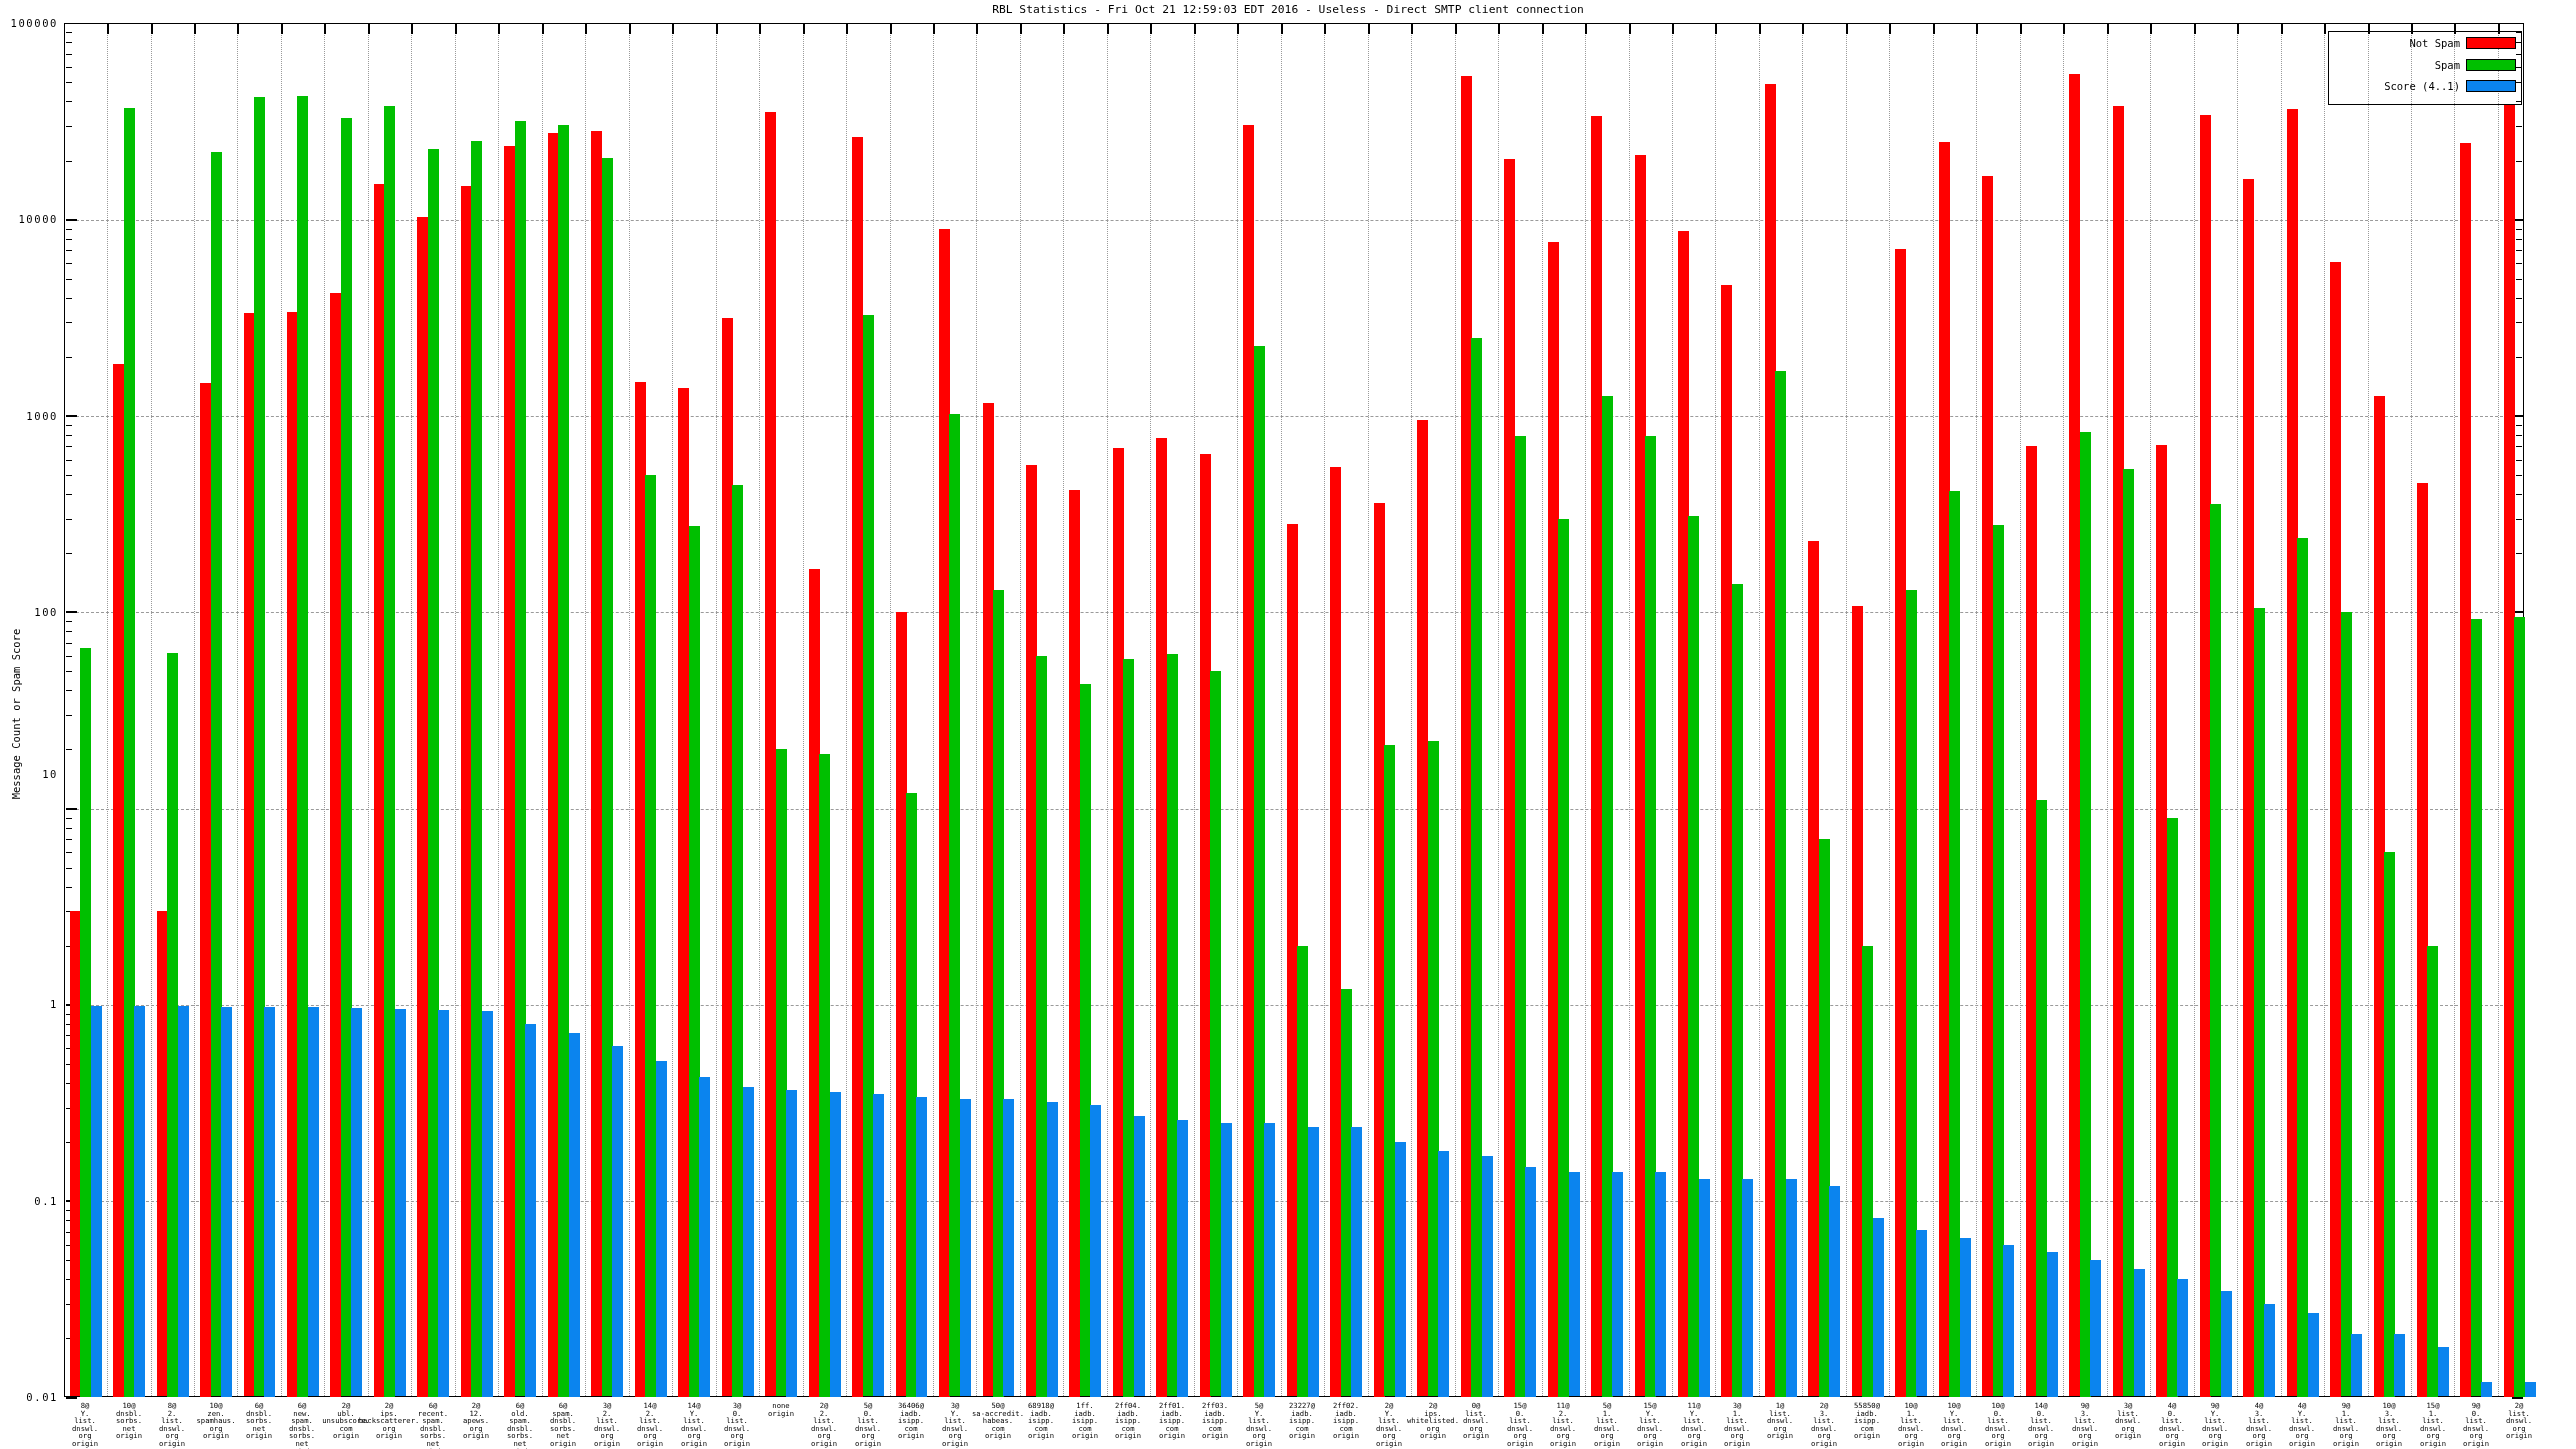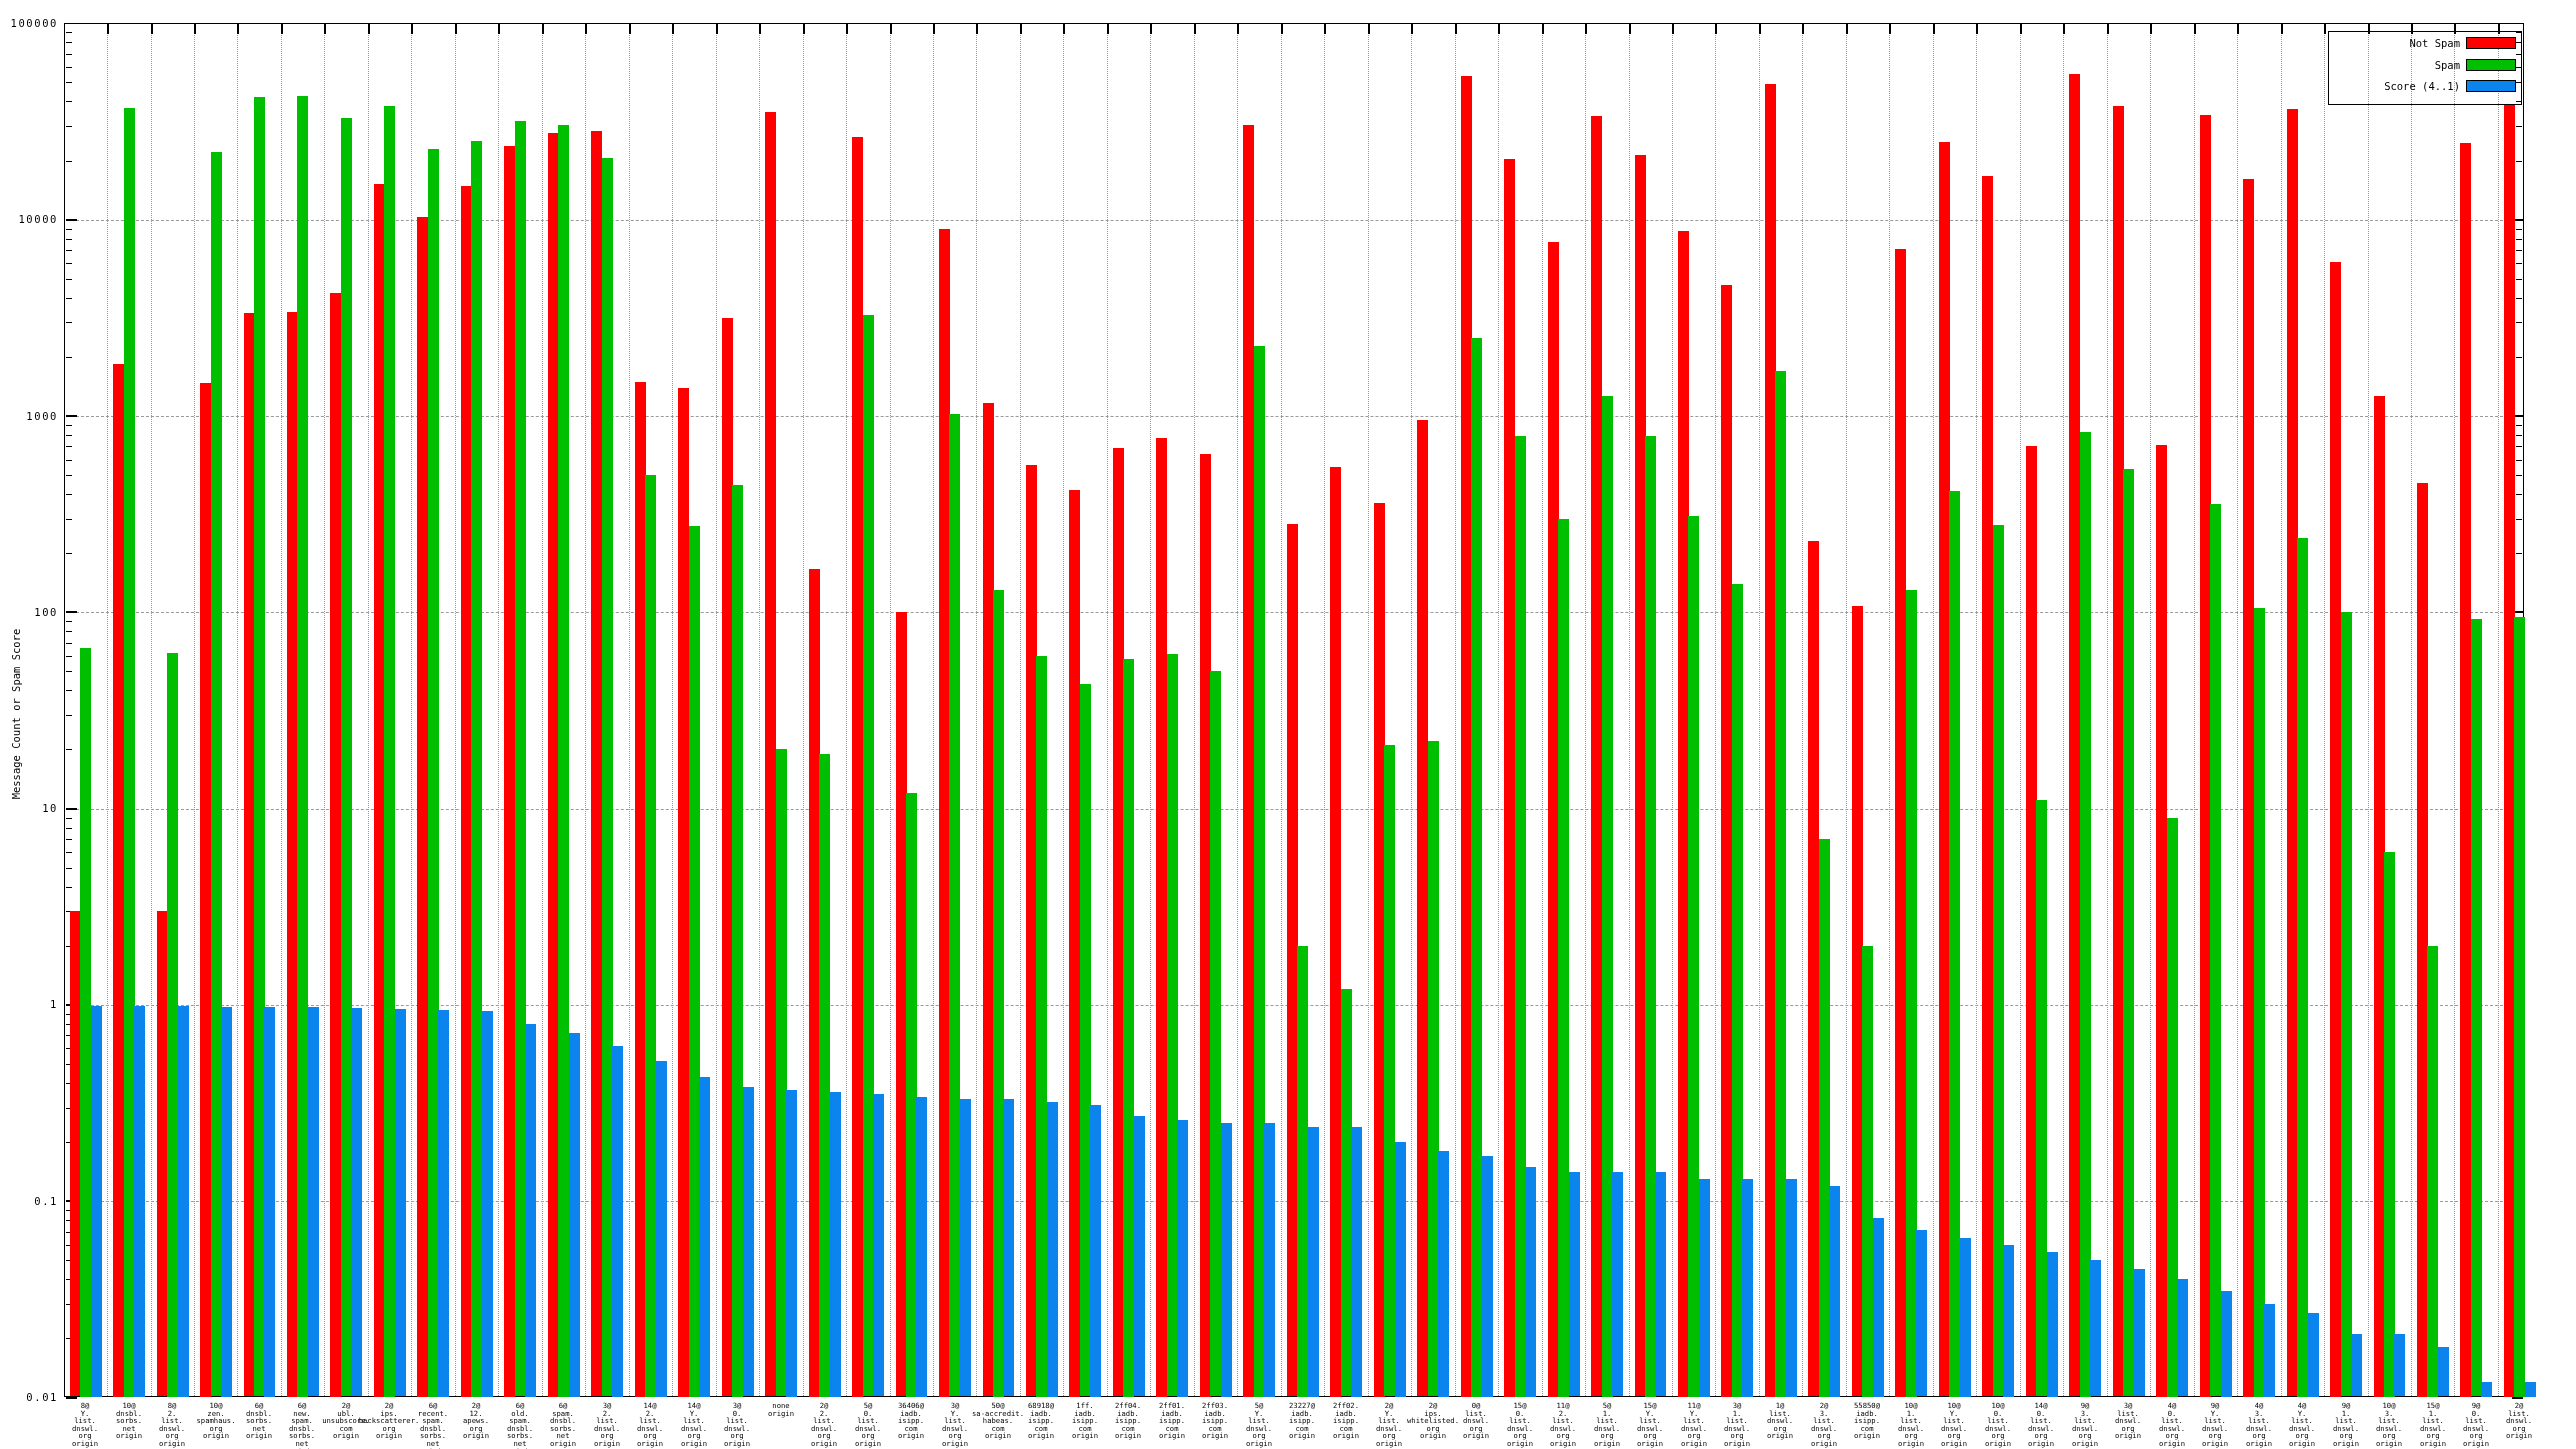--- a/index.html
+++ b/index.html
@@ -16,20 +16,21 @@
   .xlabel{position:absolute;text-align:center;font-size:7.2px;line-height:7.6px;white-space:pre;}
   .legend{position:absolute;border:0.8px solid #000;}
   .legend-row{position:absolute;height:13.7px;}
   .legend-text{position:absolute;right:61px;top:0.8px;font-size:10.5px;white-space:pre;}
   .legend-swatch{position:absolute;right:4.8px;top:0.8px;width:50px;height:12px;border:0.8px solid #000;box-sizing:border-box;}
 </style>
 </head>
 <body>
 
 <div id="chart">
+  <div class="title">RBL Statistics - Fri Oct 21 12:59:03 EDT 2016 - Useless - Direct SMTP client connection</div>
   <div class="ylab">Message Count or Spam Score</div>
   <div id="plot">
       <div class="plot-border" style="left: 64px; top: 23px; width: 2460px; height: 1374px;"></div>
       <div class="vgrid" style="left: 107px; top: 25px; height: 1371px;"></div>
       <div class="tick" style="left: 107px; top: 23px; width: 1.6px; height: 10.5px;"></div>
       <div class="vgrid" style="left: 151px; top: 25px; height: 1371px;"></div>
       <div class="tick" style="left: 151px; top: 23px; width: 1.6px; height: 10.5px;"></div>
       <div class="vgrid" style="left: 194px; top: 25px; height: 1371px;"></div>
       <div class="tick" style="left: 194px; top: 23px; width: 1.6px; height: 10.5px;"></div>
       <div class="vgrid" style="left: 237px; top: 25px; height: 1371px;"></div>
@@ -213,21 +214,21 @@
       <div class="tick" style="left: 2516px; top: 656px; width: 6.4px; height: 0.8px;"></div>
       <div class="tick" style="left: 66px; top: 643px; width: 6.4px; height: 0.8px;"></div>
       <div class="tick" style="left: 2516px; top: 643px; width: 6.4px; height: 0.8px;"></div>
       <div class="tick" style="left: 66px; top: 631px; width: 6.4px; height: 0.8px;"></div>
       <div class="tick" style="left: 2516px; top: 631px; width: 6.4px; height: 0.8px;"></div>
       <div class="tick" style="left: 66px; top: 621px; width: 6.4px; height: 0.8px;"></div>
       <div class="tick" style="left: 2516px; top: 621px; width: 6.4px; height: 0.8px;"></div>
       <div class="hgrid" style="left: 66px; top: 809px; width: 2457px;"></div>
       <div class="tick" style="left: 66px; top: 808px; width: 11.3px; height: 1.6px;"></div>
       <div class="tick" style="left: 2512px; top: 808px; width: 11.3px; height: 1.6px;"></div>
-      <div class="ytick-label" style="left: 0px; top: 802px; width: 58px;">10</div>
+      <div class="ytick-label" style="left: 0px; top: 768px; width: 58px;">10</div>
       <div class="tick" style="left: 66px; top: 946px; width: 6.4px; height: 0.8px;"></div>
       <div class="tick" style="left: 2516px; top: 946px; width: 6.4px; height: 0.8px;"></div>
       <div class="tick" style="left: 66px; top: 911px; width: 6.4px; height: 0.8px;"></div>
       <div class="tick" style="left: 2516px; top: 911px; width: 6.4px; height: 0.8px;"></div>
       <div class="tick" style="left: 66px; top: 887px; width: 6.4px; height: 0.8px;"></div>
       <div class="tick" style="left: 2516px; top: 887px; width: 6.4px; height: 0.8px;"></div>
       <div class="tick" style="left: 66px; top: 868px; width: 6.4px; height: 0.8px;"></div>
       <div class="tick" style="left: 2516px; top: 868px; width: 6.4px; height: 0.8px;"></div>
       <div class="tick" style="left: 66px; top: 852px; width: 6.4px; height: 0.8px;"></div>
       <div class="tick" style="left: 2516px; top: 852px; width: 6.4px; height: 0.8px;"></div>

